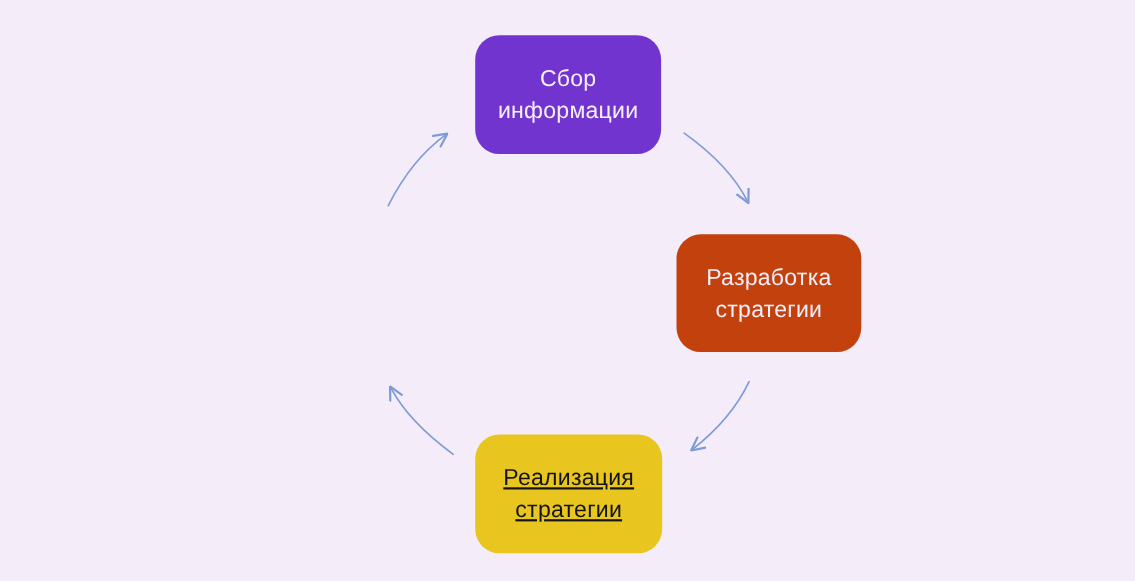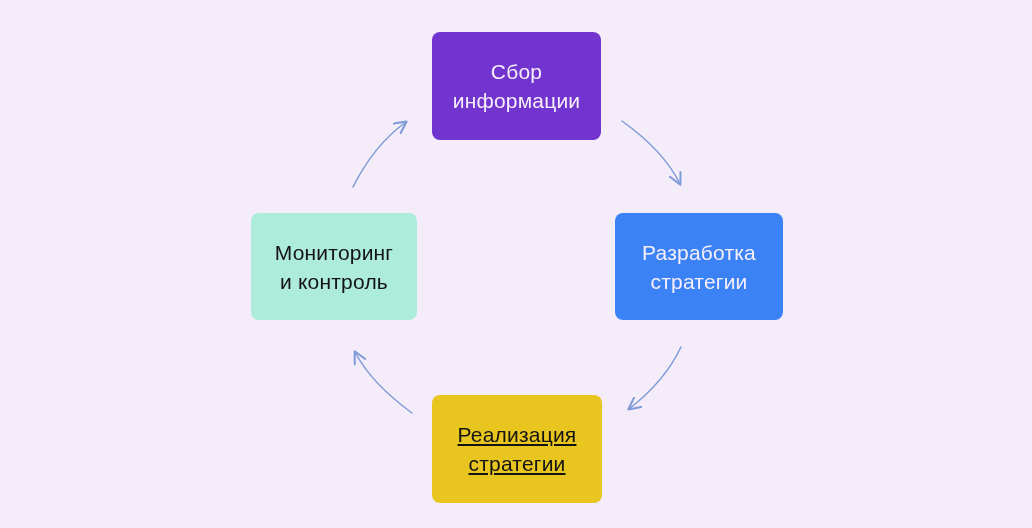--- a/index.html
+++ b/index.html
@@ -21,21 +21,21 @@
     top: 0;
     width: 1032px;
     height: 528px;
     pointer-events: none;
   }
   .node {
     position: absolute;
     display: flex;
     align-items: center;
     justify-content: center;
-    border-radius: 8px;
+    border-radius: 22px;
     text-align: center;
   }
   .node-label {
     white-space: pre-line;
     font-size: 21px;
     line-height: 29px;
     letter-spacing: 0.2px;
   }
   .node-top    { left: 432px; top: 32px;  width: 169px; height: 108px; }
   .node-right  { left: 615px; top: 213px; width: 168px; height: 107px; }
@@ -57,28 +57,24 @@
     <path class="arrow" d="M 681 347 Q 665 381 629 409" fill="none" stroke-width="1.5" stroke-linecap="round" marker-end="url(#ah)" stroke="#7E9BD8"></path>
     <path class="arrow" d="M 412 413 Q 371 383 355 352" fill="none" stroke-width="1.5" stroke-linecap="round" marker-end="url(#ah)" stroke="#7E9BD8"></path>
     <path class="arrow" d="M 353 187 Q 374 145 406 122" fill="none" stroke-width="1.5" stroke-linecap="round" marker-end="url(#ah)" stroke="#7E9BD8"></path>
   </svg>
 
   <div class="node node-top" style="background: rgb(113, 52, 206); color: rgb(246, 239, 250);">
     <span class="node-label">Сбор
 информации</span>
   </div>
 
-  <div class="node node-right" style="background: #3b82f6; color: rgb(246, 239, 250);">
+  <div class="node node-right" style="background: #c2410c; color: rgb(246, 239, 250);">
     <span class="node-label">Разработка
 стратегии</span>
   </div>
 
   <div class="node node-bottom" style="background: rgb(232, 197, 31); color: rgb(20, 20, 20);">
     <span class="node-label">Реализация
 стратегии</span>
   </div>
 
-  <div class="node node-left" style="background: rgb(173, 235, 218); color: rgb(20, 20, 20);">
-    <span class="node-label">Мониторинг
-и контроль</span>
-  </div>
 
 </div>
 
 </body></html>

